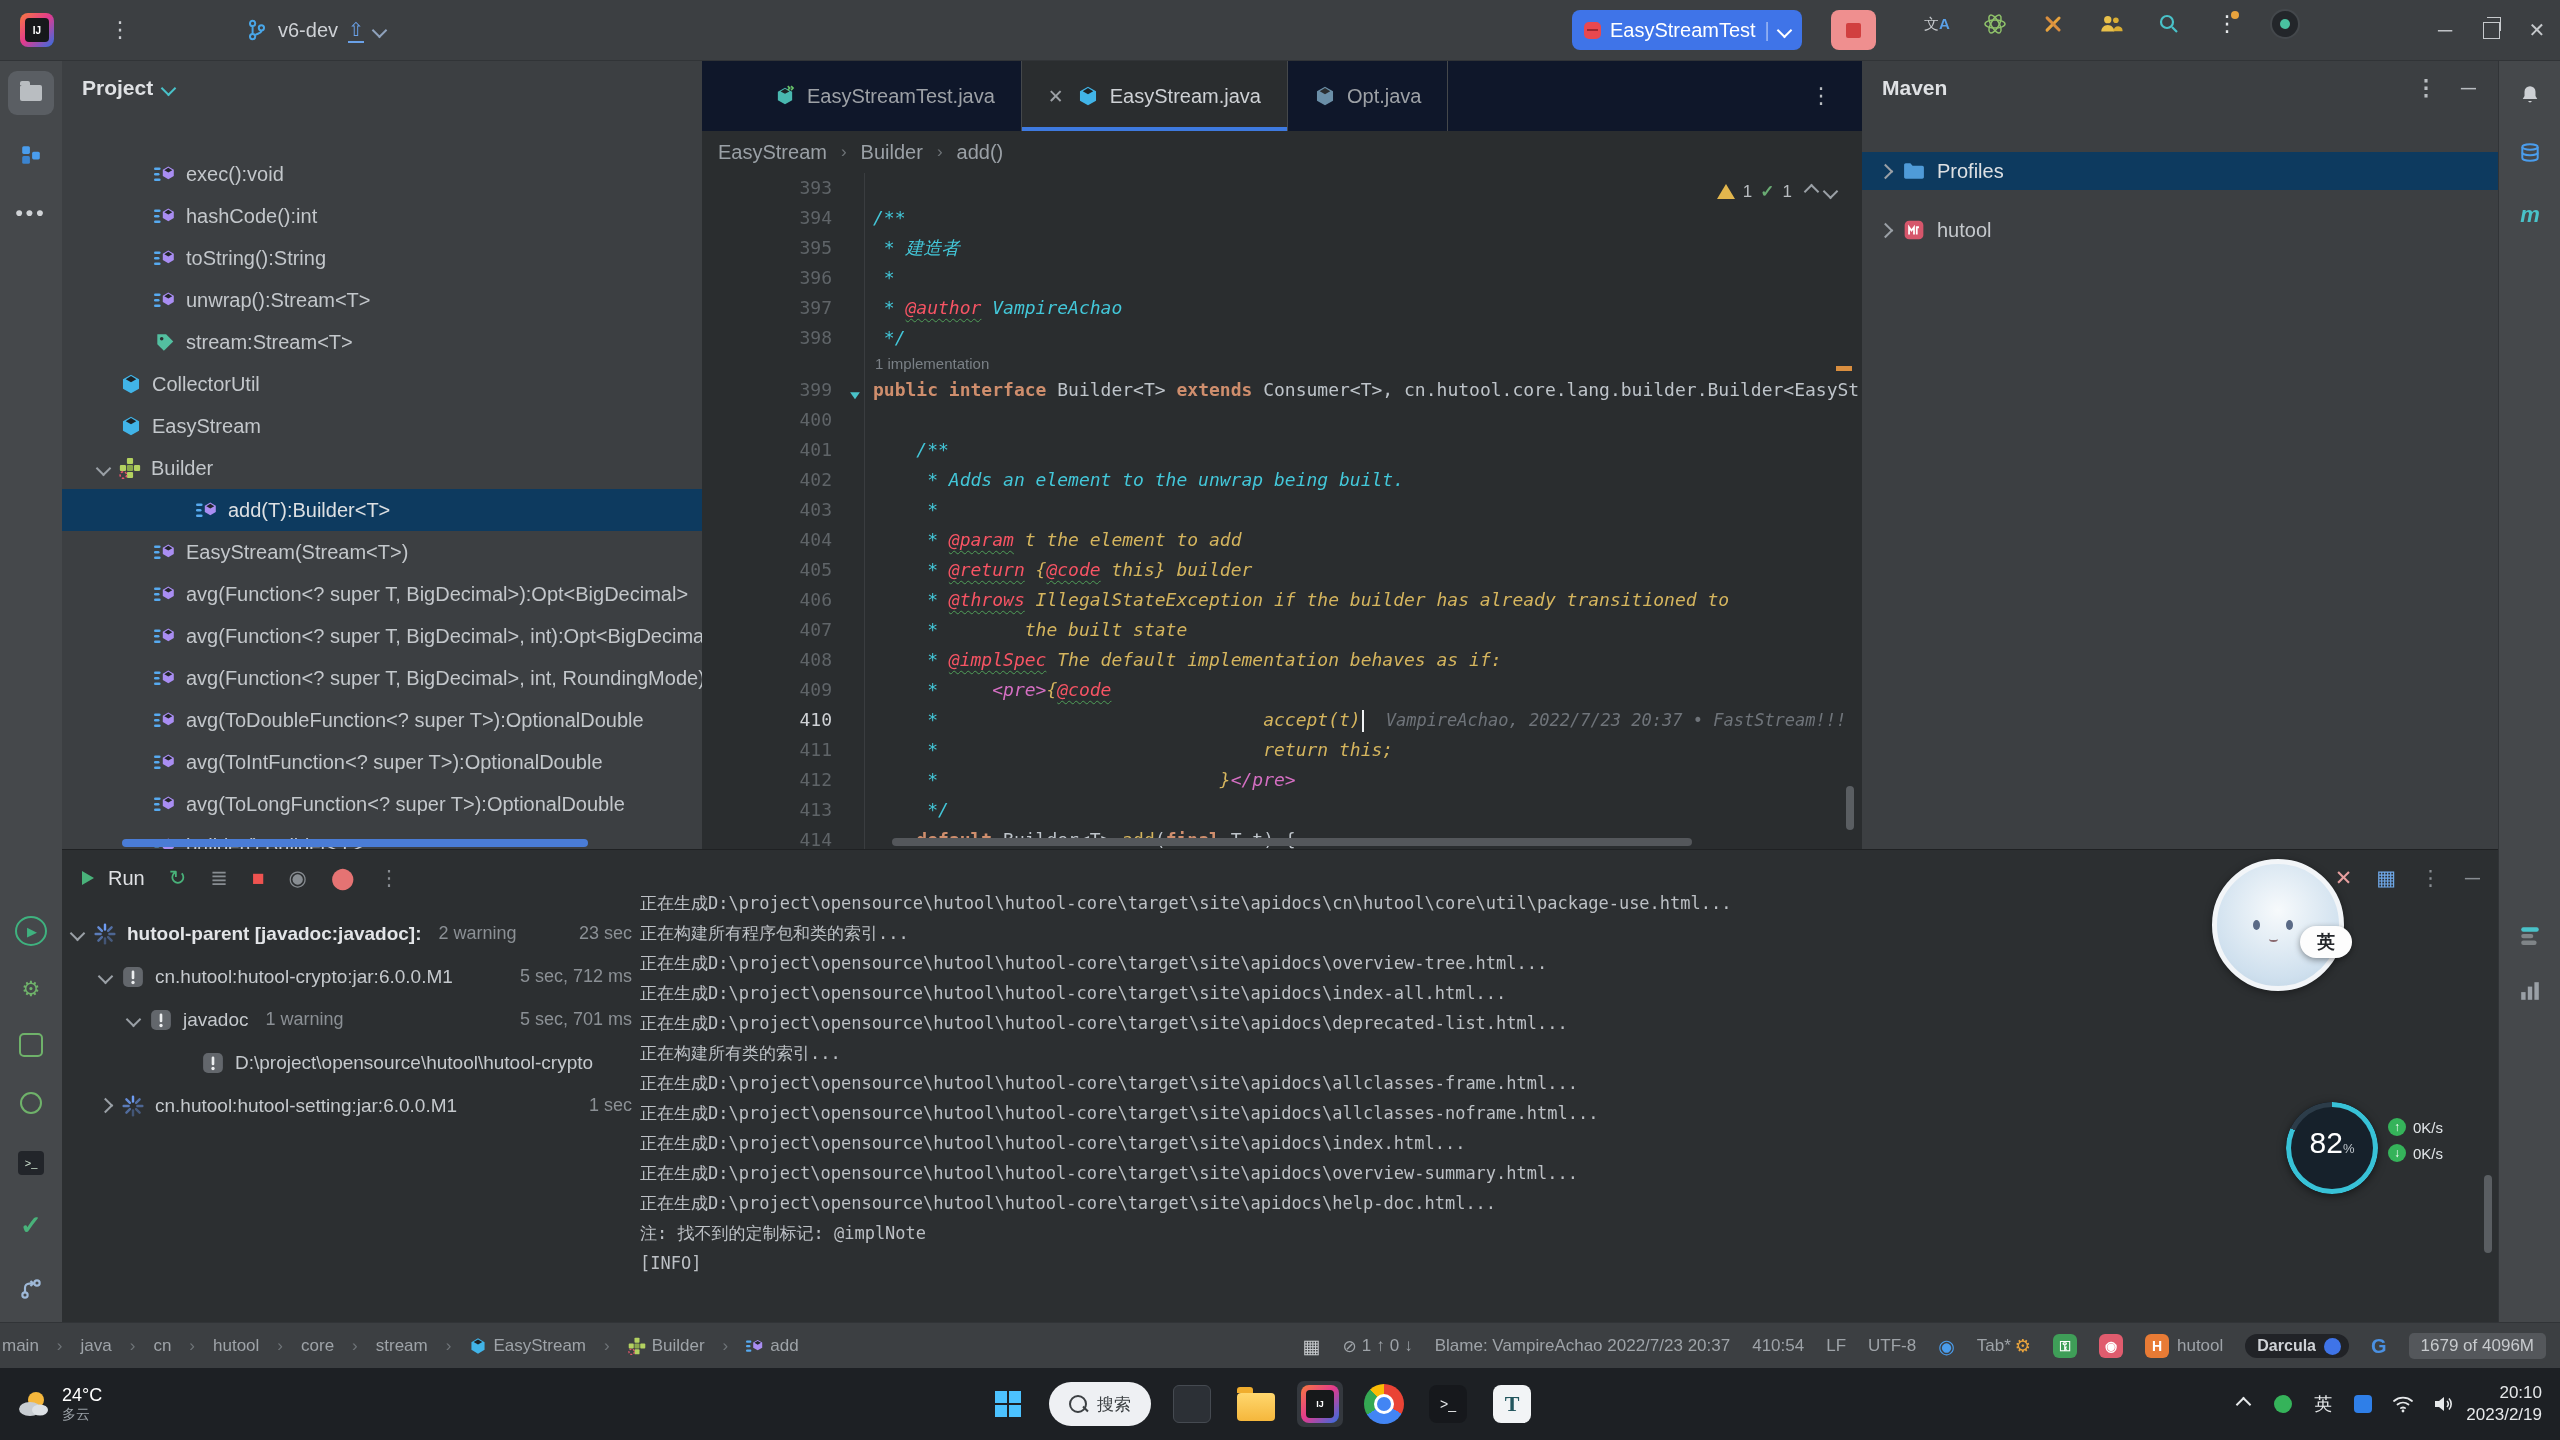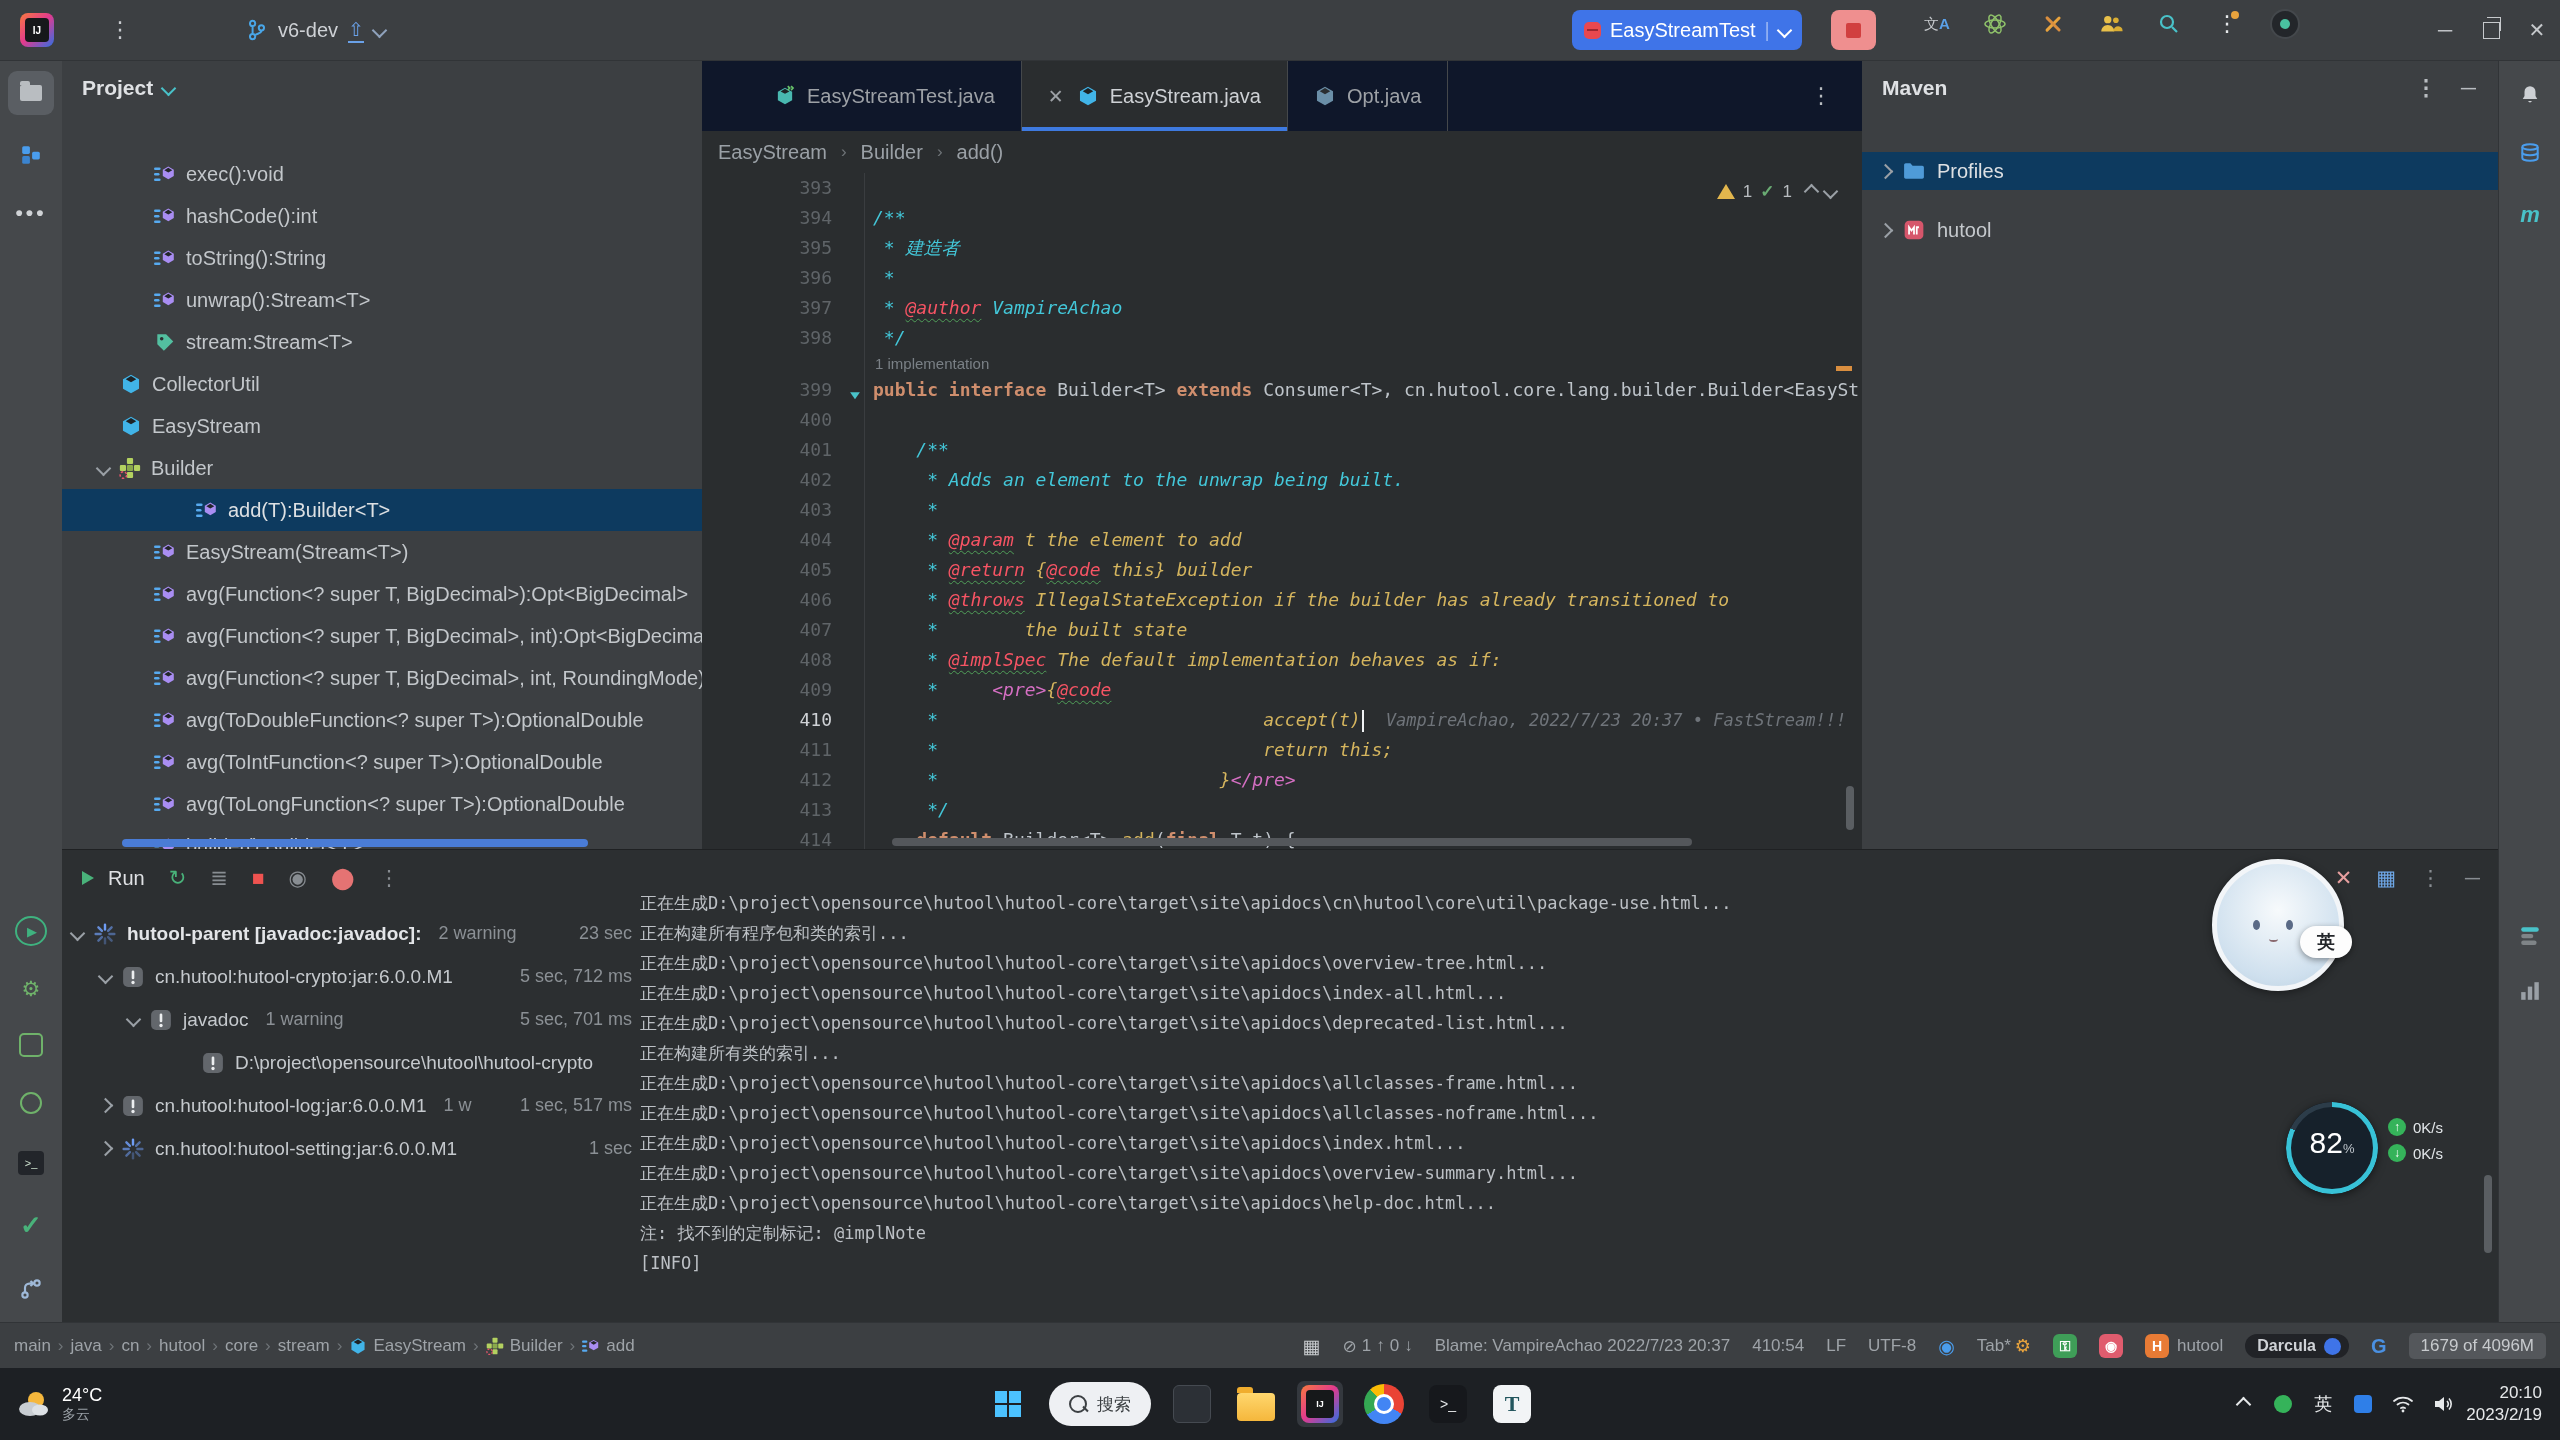--- a/index.html
+++ b/index.html
@@ -82,21 +82,21 @@
   #runtoolbar{position:absolute;left:0;top:0;right:0;height:56px;display:flex;align-items:center;gap:24px;padding-left:16px;}
   .rico{font-size:21px;color:#888d92;}
   #runtree{position:absolute;left:0;top:62px;width:580px;bottom:0;overflow:hidden;}
   .rtrow{height:43px;display:flex;align-items:center;gap:11px;font-size:19px;color:#c5c9cd;white-space:nowrap;overflow:hidden;}
   .rt-mid{color:#8b9095;margin-left:6px;font-size:18px;}
   .rt-right{color:#8b9095;margin-left:auto;padding-right:10px;font-size:18px;flex:0 0 auto;}
   #console{position:absolute;left:578px;top:50px;right:26px;bottom:0;overflow:hidden;}
   .cline{height:30px;line-height:30px;font-size:17px;color:#bcc0c5;white-space:nowrap;font-family:"DejaVu Sans Mono",monospace;}
   
   #statusbar{left:0;top:1322px;width:2560px;height:46px;background:#3c3f42;border-top:1px solid #313437;display:flex;align-items:center;font-size:17px;color:#9ea3a8;}
-  .sleft{display:flex;align-items:center;gap:7px;padding-left:14px;overflow:hidden;white-space:nowrap;}
+  .sleft{display:flex;align-items:center;gap:18px;padding-left:2px;overflow:hidden;white-space:nowrap;}
   .sright{margin-left:auto;display:flex;align-items:center;gap:22px;padding-right:14px;white-space:nowrap;}
   .sbadge{width:24px;height:24px;border-radius:6px;display:flex;align-items:center;justify-content:center;color:#fff;font-size:14px;font-weight:bold;}
   .mempill{background:#54575b;border-radius:5px;padding:3px 12px;color:#c7cacd;}
   .themepill{background:#212327;border-radius:13px;padding:3px 8px 3px 12px;color:#cfd2d6;display:flex;align-items:center;gap:8px;font-weight:bold;font-size:16px;}
   .themedot{width:17px;height:17px;border-radius:50%;background:#3f74e8;}
   
   #taskbar{left:0;top:1368px;width:2560px;height:72px;background:#1d2024;display:flex;align-items:center;}
   .tkicon{width:46px;height:46px;border-radius:7px;display:flex;align-items:center;justify-content:center;position:relative;}
   .tkicon.running:after{content:"";position:absolute;bottom:-5px;left:15px;right:15px;height:3px;border-radius:2px;background:#7d8градus;}
   .startlogo{display:grid;grid-template-columns:12px 12px;grid-gap:2px;}
@@ -774,33 +774,20 @@
               <rect x="1" y="1" width="18" height="18" rx="4.5" fill="#63676c"></rect>
               <rect x="8.8" y="4" width="2.4" height="8" rx="1.2" fill="#eceef0"></rect>
               <circle cx="10" cy="15" r="1.5" fill="#eceef0"></circle>
             </svg>
           </span>
           <span>D:\project\opensource\hutool\hutool-crypto</span>
         </div>
         <div class="rtrow" style="padding-left: 38px;">
           <span class="treechev right"></span>
           <span class="ic ">
-            <svg viewBox="0 0 20 20">
-              <rect x="1" y="1" width="18" height="18" rx="4.5" fill="#63676c"></rect>
-              <rect x="8.8" y="4" width="2.4" height="8" rx="1.2" fill="#eceef0"></rect>
-              <circle cx="10" cy="15" r="1.5" fill="#eceef0"></circle>
-            </svg>
-          </span>
-          <span>cn.hutool:hutool-log:jar:6.0.0.M1</span>
-          <span class="rt-mid">1 w</span>
-          <span class="rt-right">1 sec, 517 ms</span>
-        </div>
-        <div class="rtrow" style="padding-left: 38px;">
-          <span class="treechev right"></span>
-          <span class="ic ">
             <svg viewBox="0 0 20 20" stroke="#6f9df5" stroke-width="2.2" stroke-linecap="round">
               <line x1="10" y1="1.5" x2="10" y2="6"></line>
               <line x1="10" y1="14" x2="10" y2="18.5" opacity=".35"></line>
               <line x1="1.5" y1="10" x2="6" y2="10" opacity=".7"></line>
               <line x1="14" y1="10" x2="18.5" y2="10" opacity=".5"></line>
               <line x1="4" y1="4" x2="7.2" y2="7.2" opacity=".85"></line>
               <line x1="12.8" y1="12.8" x2="16" y2="16" opacity=".4"></line>
               <line x1="4" y1="16" x2="7.2" y2="12.8" opacity=".55"></line>
               <line x1="12.8" y1="7.2" x2="16" y2="4" opacity=".6"></line>
             </svg>

